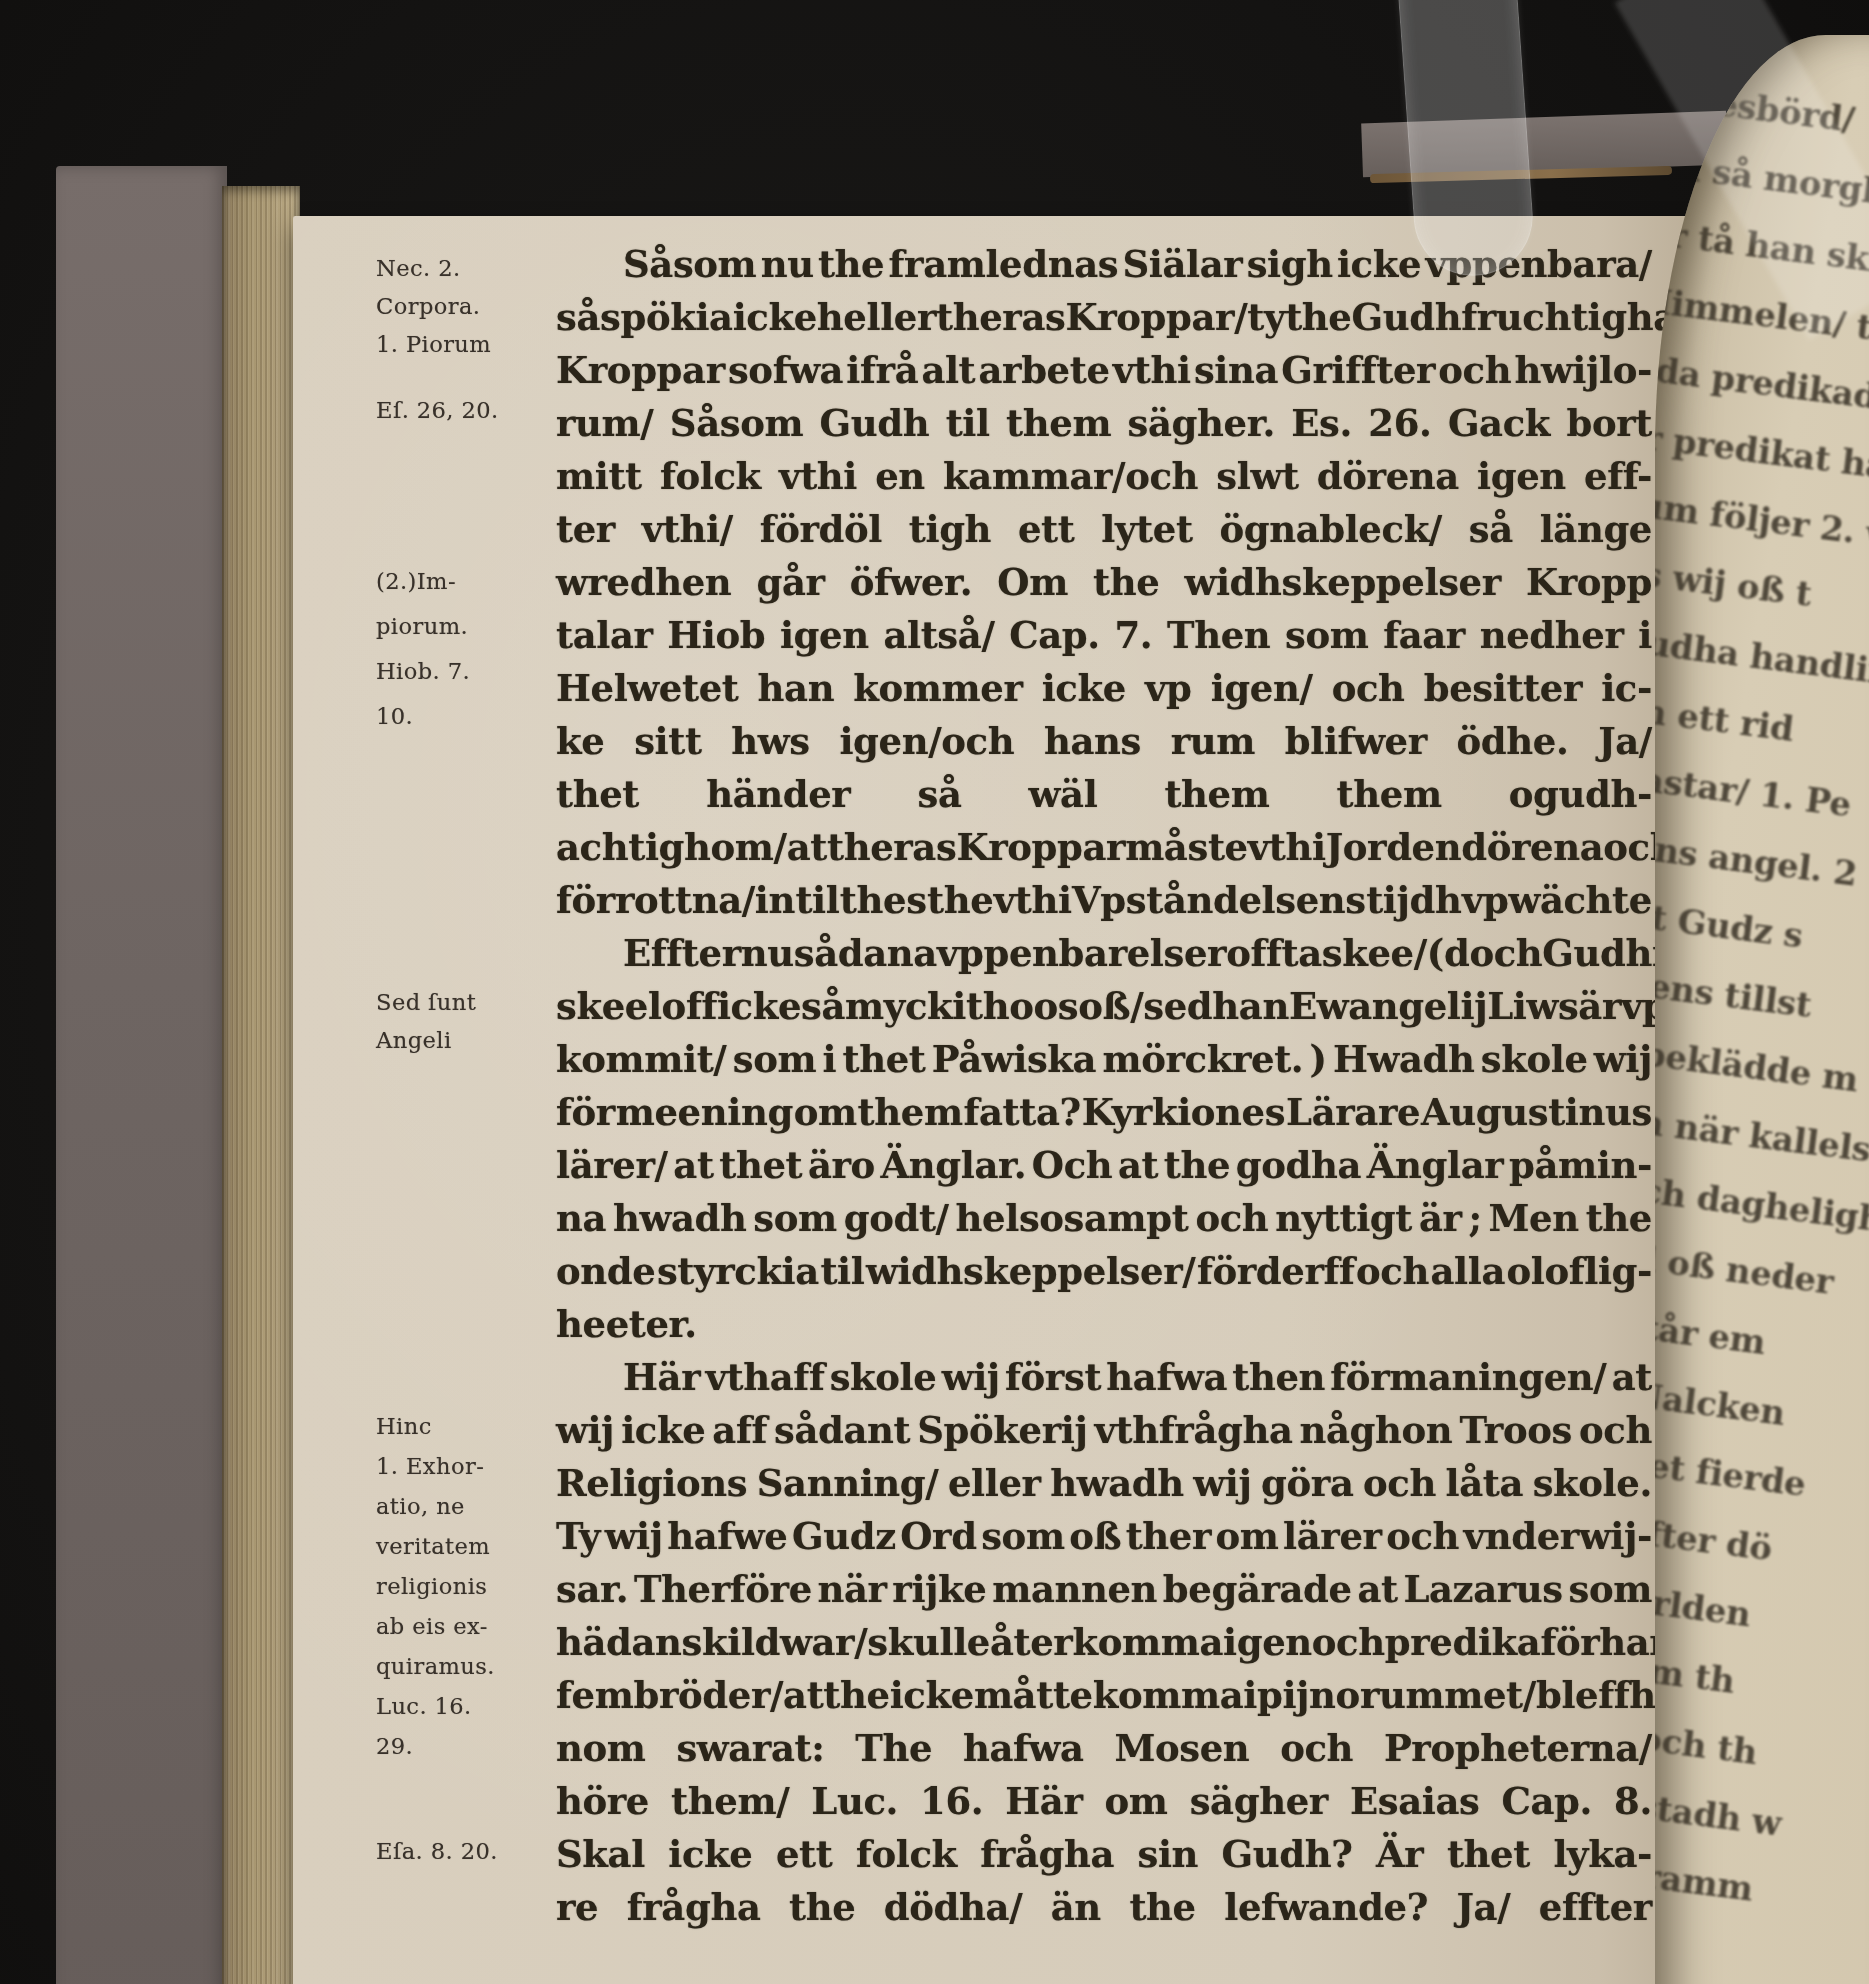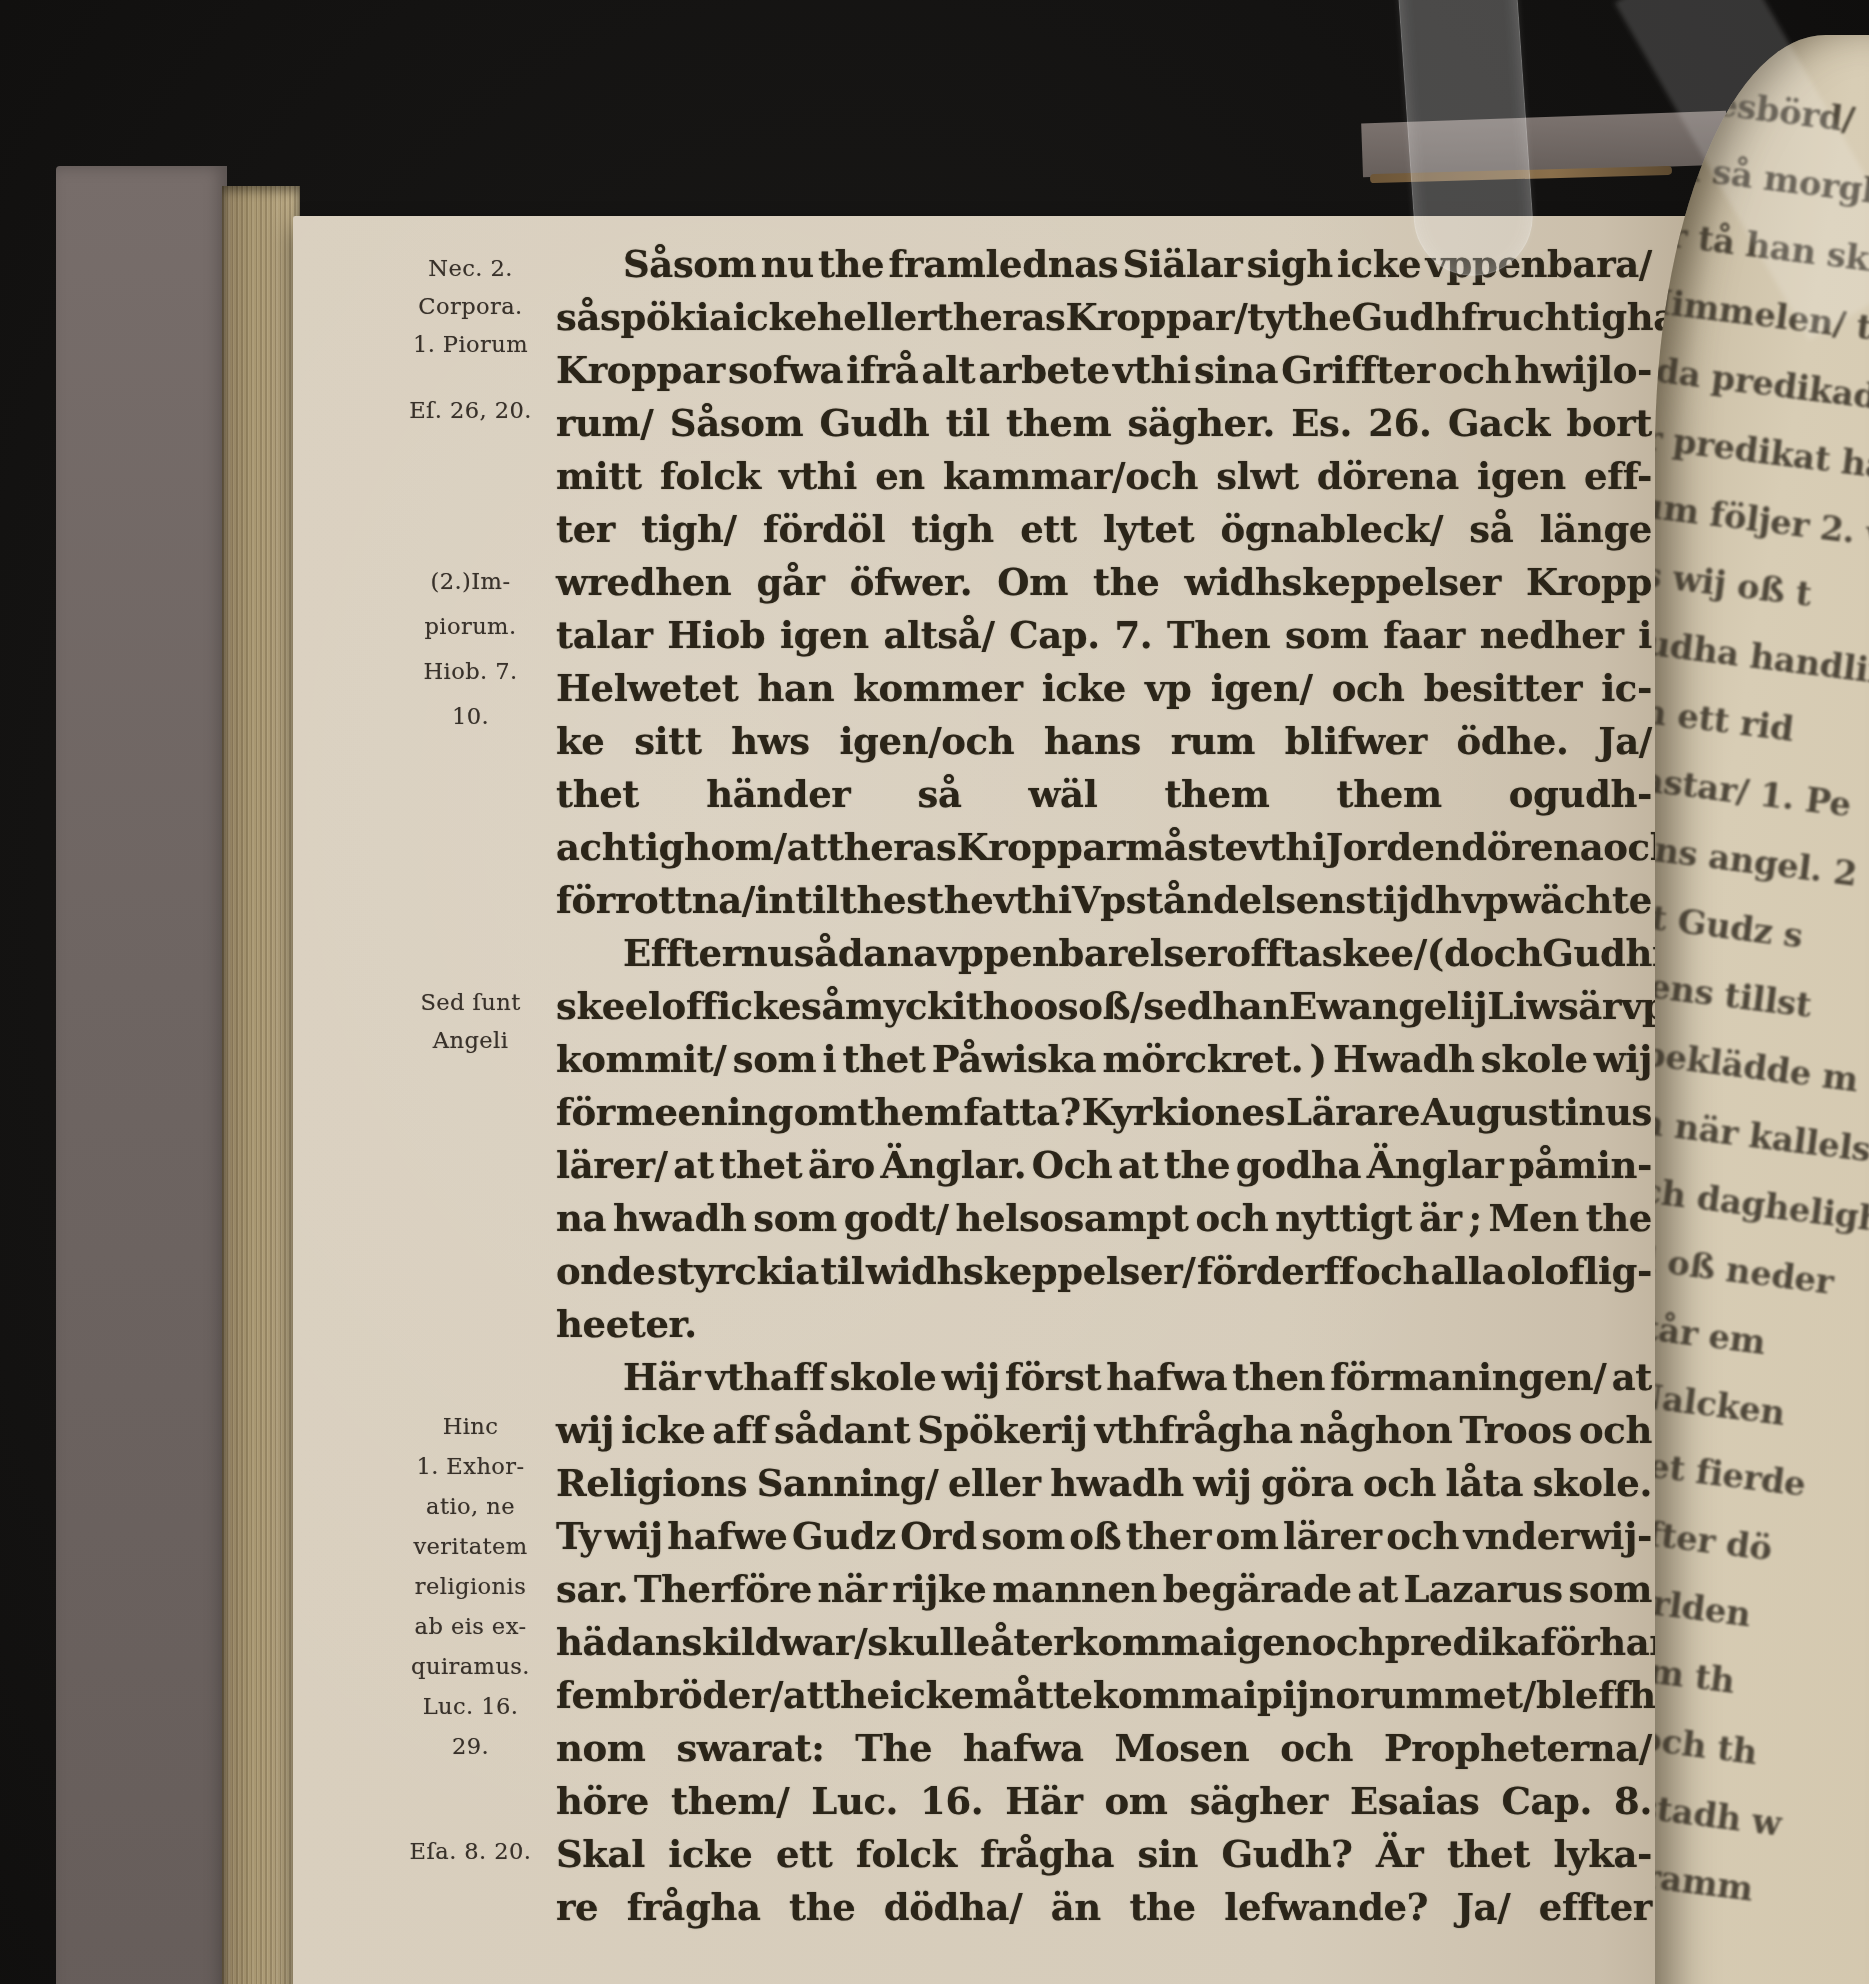--- a/index.html
+++ b/index.html
@@ -35,22 +35,22 @@
   
   .left-page{
     position:absolute;left:293px;top:216px;width:1419px;height:1937px;
     background:
       radial-gradient(ellipse at 30% 30%, rgba(255,255,255,.10), rgba(0,0,0,0) 60%),
       linear-gradient(90deg,#d9cfbe 0%,#d6ccba 70%,#cbbfab 92%,#b9ac96 100%);
     border-radius:2.4px 10.3px 12px 2.4px;
     box-shadow:0 12px 24px rgba(0,0,0,.45);
   }
   .margin-note{
-    position:absolute;left:76px;width:203px;
-    font-size:22.6px;line-height:38px;color:#38312a;text-align:center;
+    position:absolute;left:83px;width:203px;
+    font-size:22.6px;line-height:38px;color:#38312a;text-align:left;
     letter-spacing:0.4px;
     text-shadow:0 0 0.8px rgba(56,49,42,.45);
   }
   .body-text{
     position:absolute;left:263px;top:22px;width:1096px;
     font-size:37px;font-weight:700;color:#2b2519;letter-spacing:-0.4px;
     text-shadow:0 0 1.2px rgba(43,37,25,.5);
   }
   .body-line{height:53px;line-height:53px;white-space:nowrap;}
   .body-line.fill{display:flex;justify-content:space-between;}
@@ -180,21 +180,21 @@
         <span>vthi</span>
         <span>en</span>
         <span>kammar/och</span>
         <span>slwt</span>
         <span>dörena</span>
         <span>igen</span>
         <span>eff-</span>
       </div>
       <div class="body-line fill">
         <span>ter</span>
-        <span>tigh/</span>
+        <span>vthi/</span>
         <span>fördöl</span>
         <span>tigh</span>
         <span>ett</span>
         <span>lytet</span>
         <span>ögnableck/</span>
         <span>så</span>
         <span>länge</span>
       </div>
       <div class="body-line fill">
         <span>wredhen</span>

